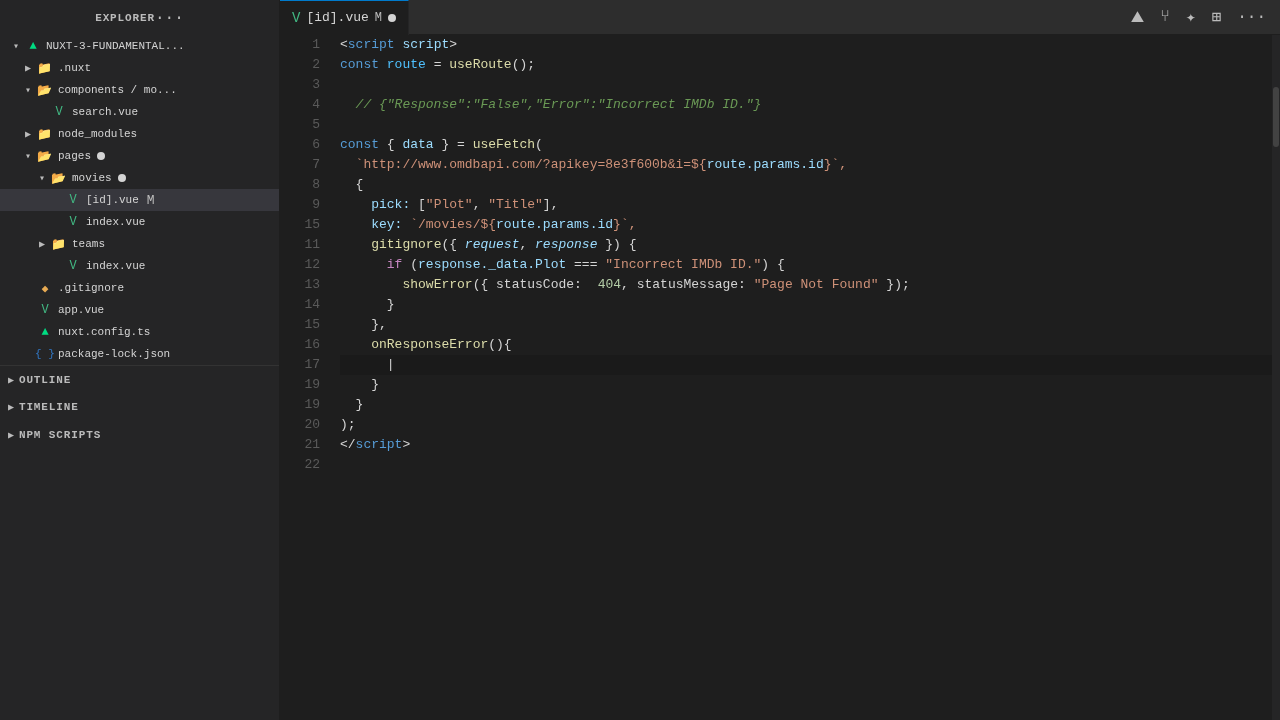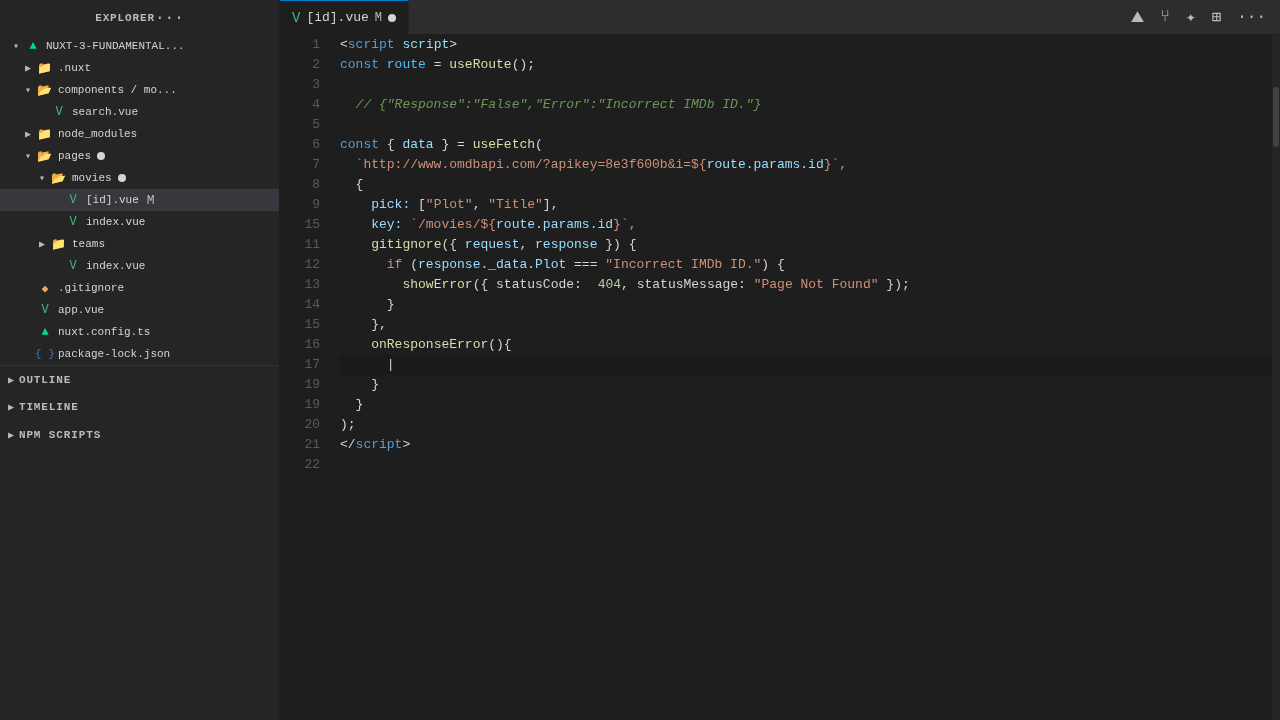--- a/index.html
+++ b/index.html
@@ -245,21 +245,21 @@
     .fn { color: #dcdcaa; }
     .str { color: #ce9178; }
     .num { color: #b5cea8; margin-left: 8px; }
     .comment { color: #6a9955; font-style: italic; }
     .tag2 { color: #569cd6; }
     .attr { color: #9cdcfe; }
     .punct { color: #d4d4d4; }
     .var { color: #9cdcfe; }
     .prop { color: #9cdcfe; }
     .const-name { color: #4fc1ff; }
-    .param { color: #9cdcfe; }
+    .param { color: #9cdcfe; font-style: italic; }
 
     .cursor-line {
       background: #1a1a1a;
     }
 
     #scrollbar-right {
       width: 8px;
       background: #252526;
       position: relative;
     }

